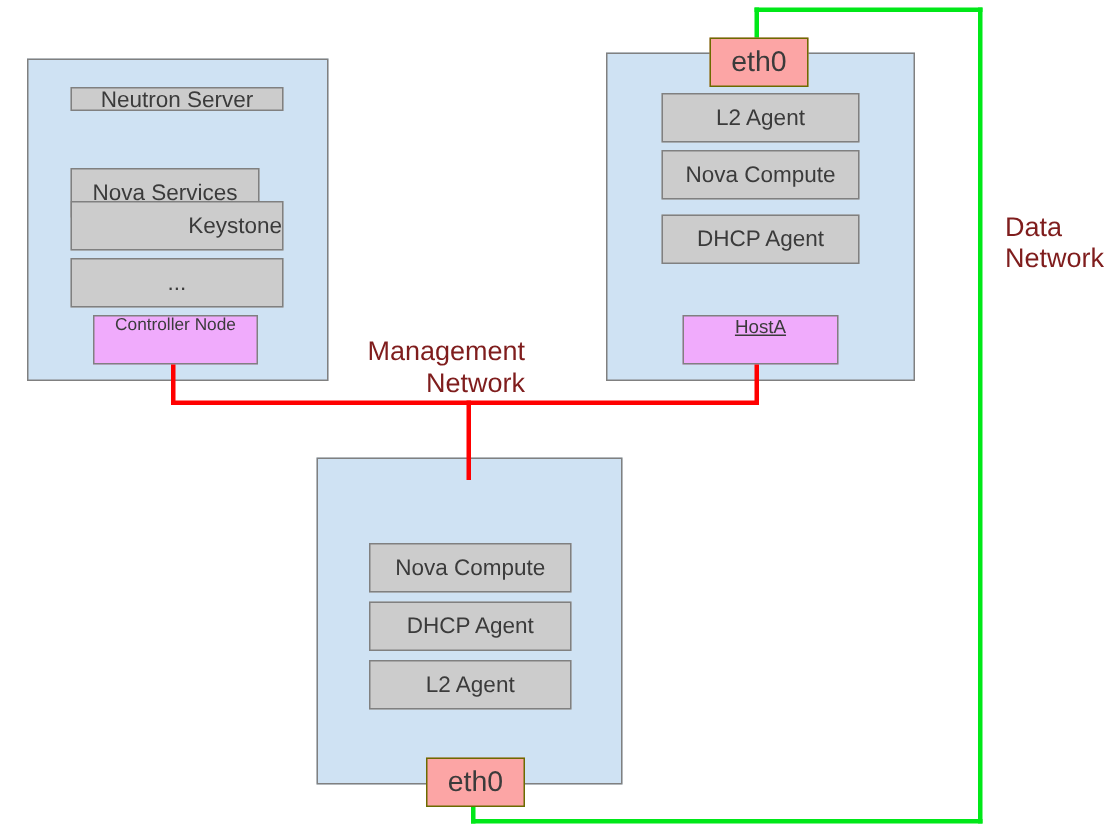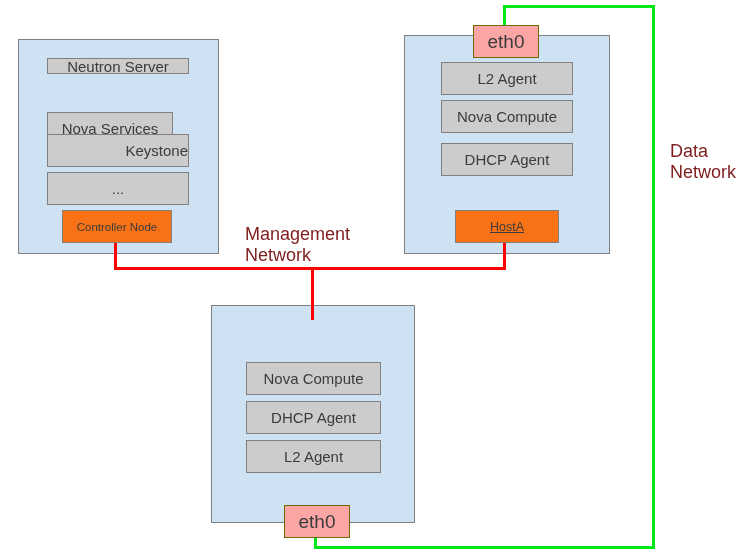--- a/index.html
+++ b/index.html
@@ -31,25 +31,25 @@
     box-sizing: border-box;
     display: flex;
     align-items: center;
     justify-content: center;
     font-size: 15px;
     color: #3b3b3b;
     white-space: nowrap;
   }
   .host-box {
     position: absolute;
-    background: #f97316;
+    background: #f0abfc;
     border: 1px solid #808080;
     box-sizing: border-box;
     display: flex;
-    align-items: center;
+    align-items: flex-start;
     justify-content: center;
     color: #3b3b3b;
     white-space: nowrap;
   }
   .host-box.small-label { font-size: 11.5px; }
   .host-box.normal-label { font-size: 12.5px; }
   .eth-box {
     position: absolute;
     background: #fca5a5;
     border: 1px solid #6b6b00;
@@ -139,18 +139,18 @@
     <span>DHCP Agent</span>
   </div>
   <div class="service-box" style="left:246px; top:440px; width:135px; height:33px;">
     <span>L2 Agent</span>
   </div>
 
   <div class="eth-box" style="left:284px; top:505px; width:66px; height:33px;">
     <span>eth0</span>
   </div>
 
-  <div class="net-label" style="left:245px; top:224px;">Management
+  <div class="net-label" style="left:245px; top:224px;text-align:right;">Management
 Network</div>
   <div class="net-label" style="left:670px; top:141px;">Data
 Network</div>
 
 </div>
 
 </body></html>

